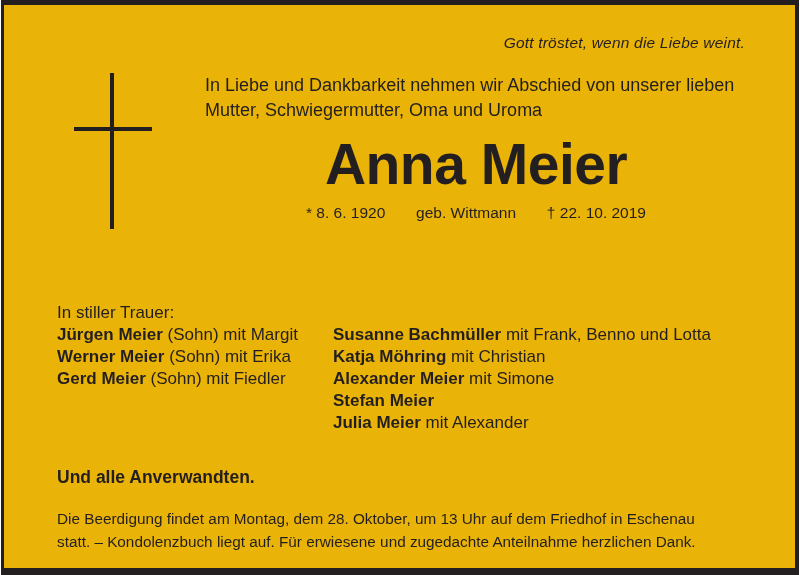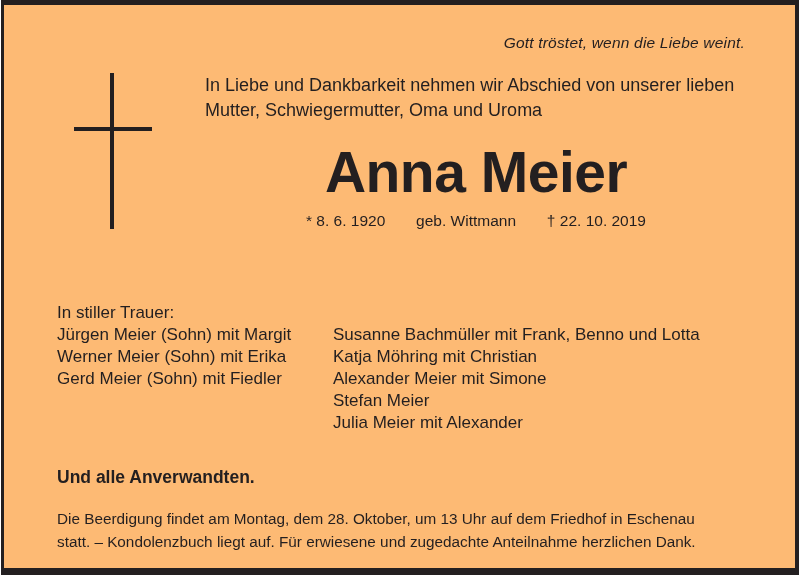--- a/index.html
+++ b/index.html
@@ -9,21 +9,21 @@
     width: 800px; height: 575px;
     background: #ffffff;
     font-family: "Liberation Sans", sans-serif;
     color: #231f20;
     overflow: hidden;
   }
   .notice {
     position: absolute;
     left: 1px; top: 0;
     width: 798px; height: 575px;
-    background: #fdba74;
+    background: #eab308;
     border-top: 5px solid #231f20;
     border-left: 3px solid #231f20;
     border-right: 4px solid #231f20;
     border-bottom: 7px solid #231f20;
   }
   .quote {
     position: absolute;
     top: 29px; right: 50px;
     font-style: italic;
     font-size: 15.5px;
@@ -42,21 +42,21 @@
     font-size: 18px;
     line-height: 25px;
   }
   .name-block {
     position: absolute;
     left: 300px; top: 130px;
     width: 344px;
     text-align: center;
   }
   .name-block h1 {
-    margin: 8px;
+    margin: 0;
     font-size: 57px;
     line-height: 1.05;
     font-weight: bold;
     letter-spacing: -0.5px;
     white-space: nowrap;
   }
   .dates {
     display: flex;
     justify-content: space-between;
     margin-top: 9px;
@@ -72,21 +72,21 @@
 
   .mourning-label {
     position: absolute;
     left: 53px; top: 297px;
     font-size: 17px;
     line-height: 22px;
   }
   .col { position: absolute; font-size: 17px; line-height: 22px; white-space: nowrap; }
   .col-left  { left: 53px;  top: 319px; }
   .col-right { left: 329px; top: 319px; }
-  .col b { font-weight: normal; margin-top: 8px; }
+  .col b { font-weight: bold; margin-top: 8px; }
 
   .closing {
     position: absolute;
     left: 53px; top: 462px;
     font-size: 17.5px;
     font-weight: bold;
   }
   .footer {
     position: absolute;
     left: 53px; top: 503px;

